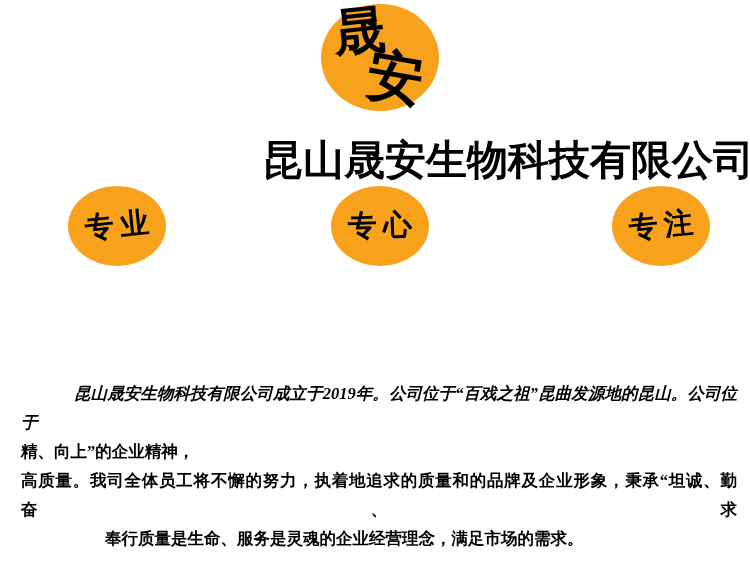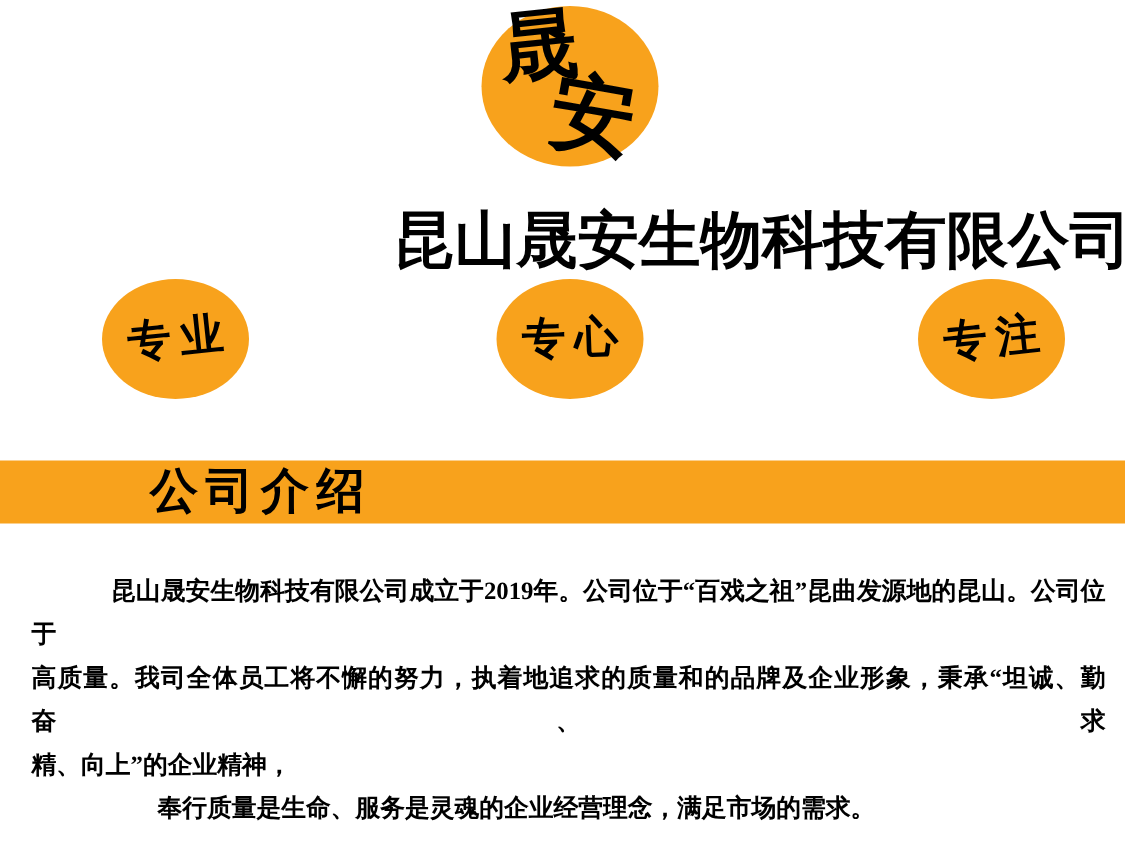--- a/index.html
+++ b/index.html
@@ -43,21 +43,21 @@
     margin-left:100px; font-size:32px; font-weight:bold;
     letter-spacing:5px; white-space:nowrap;
   }
   
   .intro {
     position:absolute; left:21px; top:379px; width:716px;
     font-size:16.5px; font-weight:bold; line-height:29px;
   }
   .intro-line { margin:0; white-space:nowrap; }
   .jl { white-space:normal; text-align:justify; text-align-last:justify; }
-  .line-1 { text-indent:53px; }
+  .line-1 { text-indent:53px;font-style:italic; }
   .line-5 { text-indent:84px; }
 </style>
 </head>
 <body>
 
 <div class="page">
 
   <div class="logo">
     <span class="logo-char logo-char-top">晟</span>
     <span class="logo-char logo-char-bottom">安</span>
@@ -68,25 +68,22 @@
   <div class="badge badge-1">
     <span class="badge-label">专业</span>
   </div>
   <div class="badge badge-2">
     <span class="badge-label">专心</span>
   </div>
   <div class="badge badge-3">
     <span class="badge-label">专注</span>
   </div>
 
-  <div class="section-banner">
-    <span class="banner-title">公司介绍</span>
-  </div>
 
   <div class="intro">
     <p class="intro-line jl line-1">昆山晟安生物科技有限公司成立于2019年。公司位于“百戏之祖”昆曲发源地的昆山。公司位于</p>
+    <p class="intro-line line-4">精、向上”的企业精神，</p>
     <p class="intro-line jl line-3">高质量。我司全体员工将不懈的努力，执着地追求的质量和的品牌及企业形象，秉承“坦诚、勤奋、求</p>
-    <p class="intro-line line-4">精、向上”的企业精神，</p>
     <p class="intro-line line-5">奉行质量是生命、服务是灵魂的企业经营理念，满足市场的需求。</p>
 
   </div>
 
 </div>
 
 </body></html>

